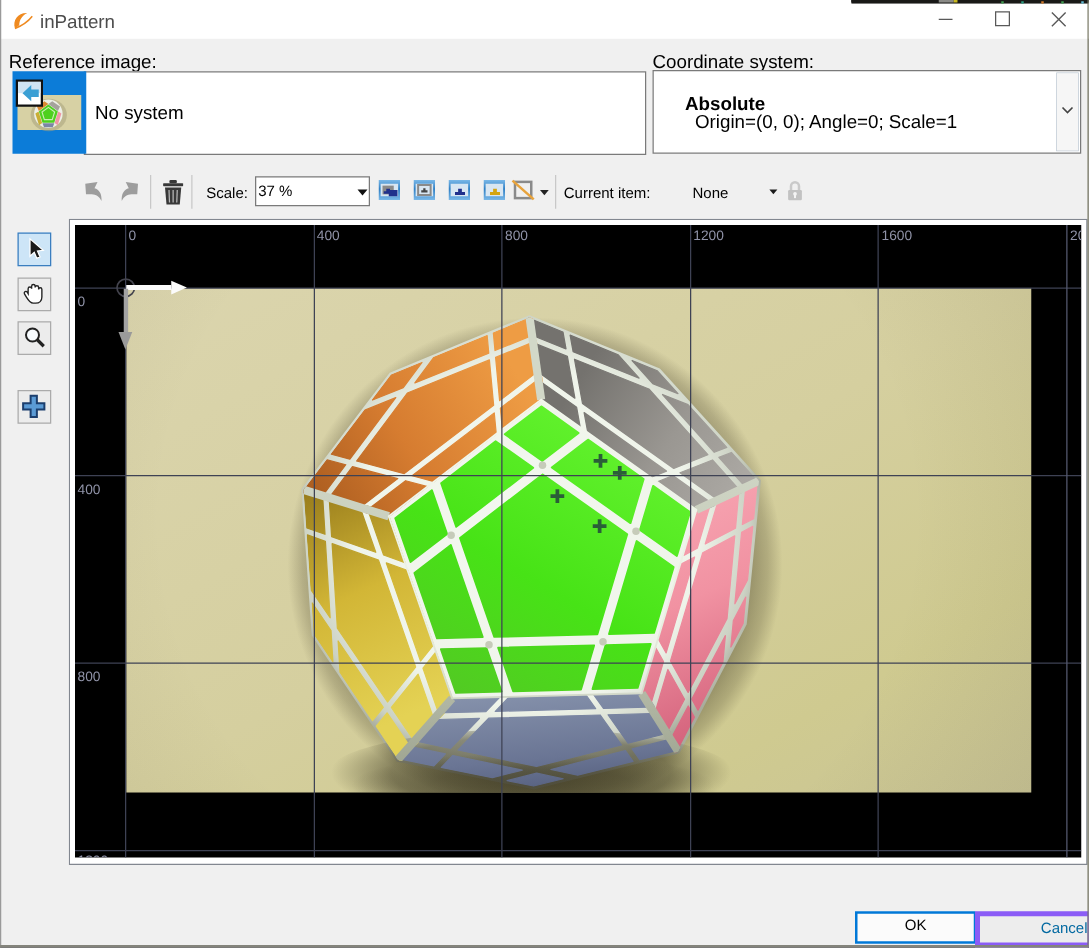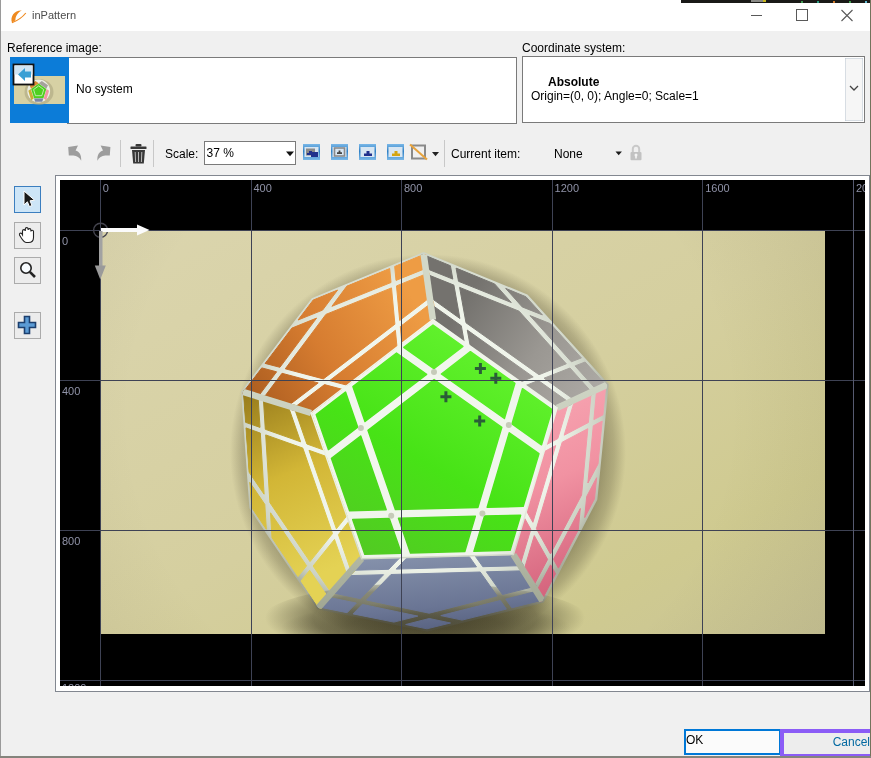--- a/index.html
+++ b/index.html
@@ -1,24 +1,24 @@
 <!DOCTYPE html>
 <html><head><meta charset="utf-8"><style>
 html,body{margin:0;padding:0}
 body{width:871px;height:758px;position:relative;background:#f0f0f0;
  font-family:"Liberation Sans",sans-serif;overflow:hidden}
 .abs{position:absolute}
-.lbl{position:absolute;font-size:12px;color:#000;white-space:nowrap}
+.lbl{position:absolute;font-size:15px;color:#000;white-space:nowrap}
 #titlebar{left:0;top:0;width:871px;height:31px;background:#fff}
-#title{left:32px;top:9px;font-size:11px;color:#4c4c4c}
+#title{left:32px;top:9px;font-size:15px;color:#4c4c4c}
 #refbox{left:67px;top:57px;width:448px;height:65px;background:#fff;border:1px solid #7a7a7a}
 #coordbox{left:522px;top:56px;width:341px;height:65px;background:#fff;border:1px solid #7a7a7a}
 #thumb{left:10px;top:57px;width:59px;height:66px;background:#0c7cd8}
 #okbtn{left:684px;top:729px;width:93px;height:22px;background:#fbfbfb;border:2px solid #0078d7;
- font-size:12px;text-align:left;line-height:18px;color:#000}
+ font-size:12px;text-align:center;line-height:18px;color:#000}
 #cancelbtn{left:780px;top:729px;width:86px;height:21px;background:#ededed;border:4px solid #8b5cf6;
  font-size:12px;text-align:right;line-height:19px;color:#0369a1}
 #rightedge{left:870px;top:0;width:1px;height:758px;background:#73735c}
 #bottomedge{left:0;top:756px;width:871px;height:2px;background:#84847c}
 #topsliver{left:681px;top:0;width:190px;height:2px;background:#1d1d1b}
 </style></head><body>
 <div class="abs" id="titlebar"></div>
 <svg class="abs" style="left:9px;top:7px" width="19" height="19" viewBox="0 0 19 19">
  <path d="M3 15.8 C 0.8 9.2 5.6 3.0 12.8 3.4 C 8.6 5.4 6.4 9.2 6.4 13.2 C 5.2 14.1 4.0 15.0 3 15.8 Z" fill="#ef8a20"></path>
  <path d="M3 15.8 C 8.5 13.6 13.5 10.2 16.8 6.0" stroke="#ef8a20" stroke-width="1.2" fill="none"></path>
@@ -55,21 +55,21 @@
  <path d="M20.8 32.1 L23.7 41.4 L21.2 43.2 L18.3 33.8 Z" fill="#c9ae35"></path>
  <path d="M36.6 32.1 L33.7 41.4 L36.2 43.2 L39.1 33.8 Z" fill="#ef96a4"></path>
  <path d="M24 41.6 L33.4 41.6 L32.2 44.8 L25.2 44.8 Z" fill="#7b86a4"></path>
  <path d="M28.7 28.9 L23.6 32.6 L25.5 38.7 L31.8 38.7 L33.7 32.6 Z" fill="none" stroke="#e8f2dc" stroke-width="0.9" opacity="0.8"></path>
  <rect x="3.5" y="7.5" width="20" height="20" fill="#fff" stroke="#111" stroke-width="1.8"></rect>
  <rect x="4.5" y="8.5" width="18" height="9" fill="#cfe4f4"></rect>
  <path d="M8 17.5 l7-6.5 v3.5 h6 v6 h-6 v3.5 Z" fill="#3a9fd4"></path>
 </svg>
 <div class="abs" id="coordbox"></div>
 <div class="lbl" style="left:548px;top:75px;font-weight:bold;">Absolute</div>
-<div class="lbl" style="left:531px;top:89px">Origin=(0, 0); Angle=0; Scale=1</div>
+<div class="lbl" style="left:556px;top:89px">Origin=(0, 0); Angle=0; Scale=1</div>
 <svg class="abs" style="left:845px;top:58px" width="18" height="63">
  <rect x="0" y="0" width="18" height="63" fill="#f6f6f6" stroke="#b8c4d0" stroke-width="1"></rect>
  <path d="M5 28 l4 4 l4 -4" stroke="#444" stroke-width="1.3" fill="none"></path>
 </svg>
 
 <svg class="abs" style="left:60px;top:139px" width="600" height="30">
  <path d="M8.8 16.4 L8.2 8.0 L18 6.6 L15.6 11.6 C19.4 12.6 21.6 16.0 21.2 21.8 C19.6 18.2 16.8 16.6 13.4 16.4 Z" fill="#9d9d9d"></path>
  <path d="M8.8 16.4 L8.2 8.0 L18 6.6 L15.6 11.6 C19.4 12.6 21.6 16.0 21.2 21.8 C19.6 18.2 16.8 16.6 13.4 16.4 Z" fill="#9d9d9d" transform="matrix(-1,0,0,1,58.6,0)"></path>
  <rect x="60" y="1" width="1" height="27" fill="#c8c8c8"></rect>
  <g fill="#383838">

